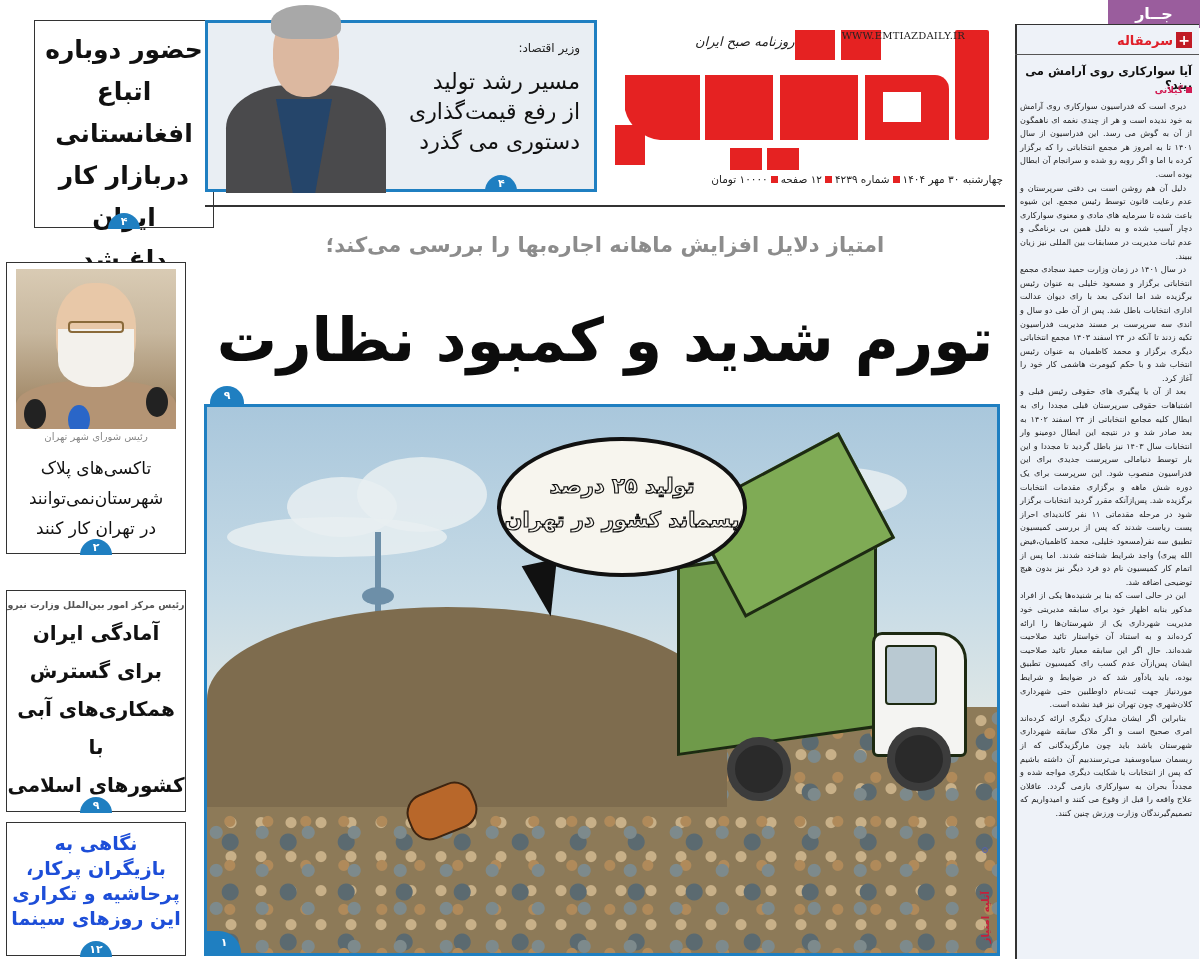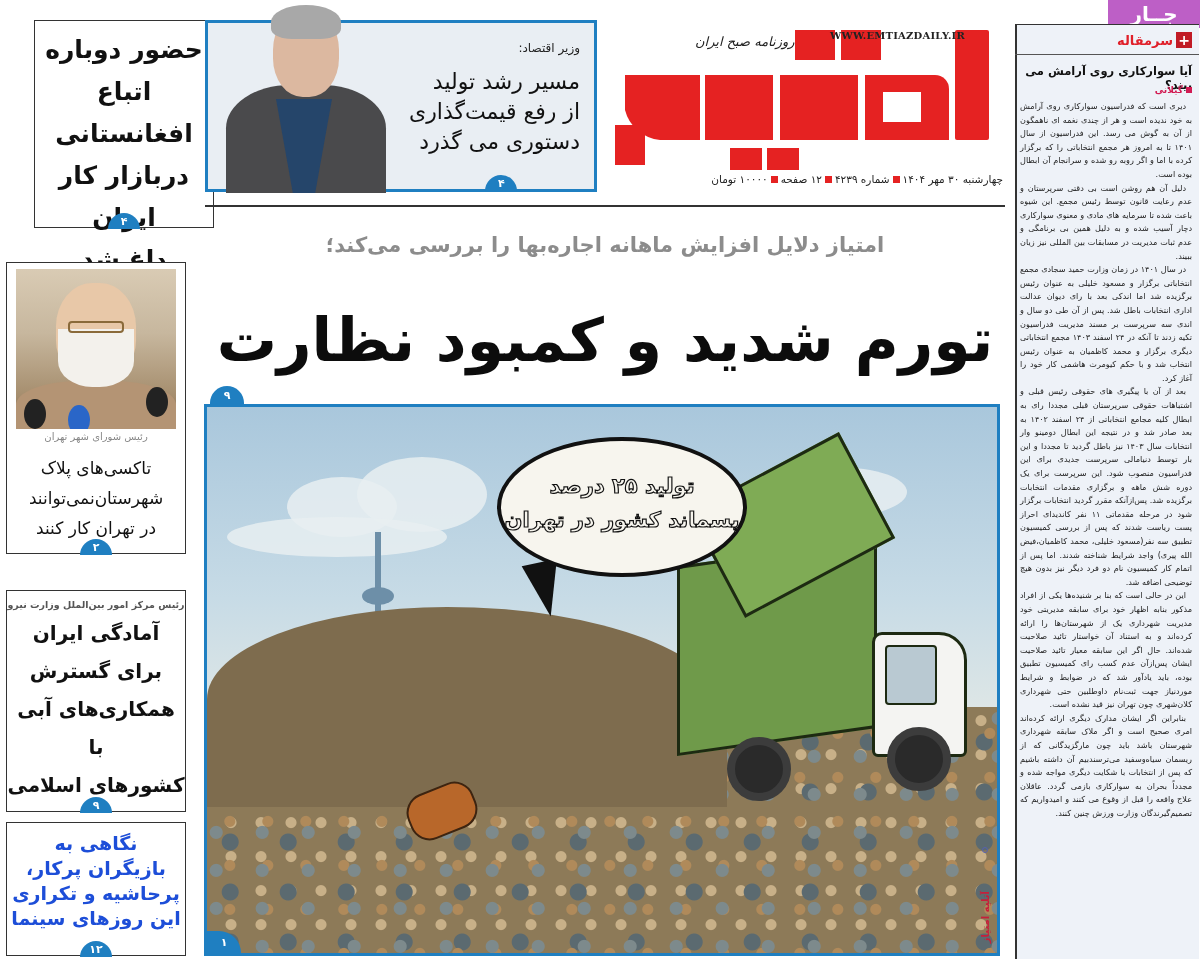--- a/index.html
+++ b/index.html
@@ -39,21 +39,21 @@
   .fp-hair { position: absolute; left: 53px; top: 2px; width: 70px; height: 34px; border-radius: 50% 50% 30% 30%; background: #a8a8a8; }
   .fp-jacket { position: absolute; left: 8px; top: 82px; width: 160px; height: 108px; background: #4a4a4c; border-radius: 40% 40% 0 0; }
   .fp-sweater { position: absolute; left: 58px; top: 96px; width: 56px; height: 94px; background: #25456a; clip-path: polygon(0 0,100% 0,70% 100%,30% 100%); }
   .feature-text { position: absolute; right: 14px; top: 18px; width: 200px; direction: rtl; text-align: right; }
   .ft-kicker { font-size: 12px; color: #222; margin-bottom: 12px; }
   .ft-title { font-size: 22px; line-height: 30px; color: #111; }
   .feature .badge { left: 76%; }
 
   .masthead { position: absolute; left: 605px; top: 6px; width: 400px; height: 190px; }
   .logo-svg { position: absolute; left: 0; top: 14px; }
-  .mh-url { position: absolute; right: 40px; top: 24px; font-family: "DejaVu Serif", serif; font-weight: bold; font-size: 10px; color: #222; letter-spacing: 0.2px; }
+  .mh-url { position: absolute; right: 40px; top: 24px; font-family: "DejaVu Serif", serif; font-weight: normal; font-size: 10px; color: #222; letter-spacing: 0.2px; }
   .mh-tag { position: absolute; left: 90px; top: 28px; font-family: "DejaVu Serif", serif; font-style: italic; font-size: 13px; color: #222; direction: rtl; }
   .mh-info { position: absolute; right: 2px; top: 167px; font-size: 10.5px; color: #222; direction: rtl; white-space: nowrap; }
   .mh-info .sq { display: inline-block; width: 7px; height: 7px; background: #e52222; margin: 0 3px; }
 
   .rule-top { position: absolute; left: 205px; top: 205px; width: 800px; height: 2px; background: #333; }
   .subhead { position: absolute; left: 205px; top: 233px; width: 800px; text-align: center; direction: rtl; font-size: 21px; font-weight: bold; color: #8c8c8c; }
   .headline { position: absolute; left: 205px; top: 285px; width: 800px; text-align: center; direction: rtl; font-size: 60px; font-weight: bold; color: #0c0c0c; letter-spacing: -3px; line-height: 110px; }
 
   .cartoon { position: absolute; left: 204px; top: 404px; width: 796px; height: 552px; border: 3px solid #1f7fc1; overflow: hidden; background: linear-gradient(180deg,#a9c7dc 0%,#c7dbe6 35%,#dde6e6 55%,#cfc7a4 62%,#a89572 75%,#8d7b5c 100%); }
   .cloud { position: absolute; background: #e8eef1; border-radius: 50%; opacity: 0.85; }
@@ -72,21 +72,21 @@
   .truck-cab { position: absolute; left: 665px; top: 225px; width: 95px; height: 125px; background: #f4f4f2; border: 3px solid #1d2a12; border-radius: 10px 28px 6px 6px; }
   .truck-window { position: absolute; left: 678px; top: 238px; width: 52px; height: 60px; background: #b9c9d2; border: 2px solid #1d2a12; border-radius: 4px; }
   .wheel { position: absolute; width: 64px; height: 64px; border-radius: 50%; background: #2a2a2a; border: 8px solid #3c3c3c; }
   .cartoon-credit { position: absolute; right: 6px; bottom: 10px; writing-mode: vertical-rl; transform: rotate(180deg); font-size: 10px; font-weight: bold; color: #c71f3a; direction: rtl; }
   .cartoon-dot { position: absolute; right: 9px; bottom: 100px; width: 6px; height: 6px; border-radius: 50%; border: 1.5px solid #5561b0; }
   .cartoon-badge-top { position: absolute; left: 210px; top: 386px; width: 34px; height: 18px; border-radius: 18px 18px 0 0; background: #1f7fc1; color: #fff; font-size: 11px; font-weight: bold; text-align: center; line-height: 19px; }
   .cartoon-badge-bot { position: absolute; left: 0; bottom: 0; width: 34px; height: 22px; border-radius: 0 22px 0 0; background: #1f7fc1; color: #fff; font-size: 11px; font-weight: bold; text-align: center; line-height: 24px; }
 
   
   .editorial { position: absolute; left: 1012px; top: 0; width: 188px; height: 964px; }
-  .ed-watermark { position: absolute; right: 0; top: 0; width: 92px; height: 28px; background: #a21caf; opacity: 0.7; color: #fff; font-size: 20px; font-weight: bold; text-align: center; line-height: 28px; direction: rtl; }
+  .ed-watermark { position: absolute; right: 0; top: 0; width: 92px; height: 28px; background: #701a75; opacity: 0.7; color: #fff; font-size: 16px; font-weight: bold; text-align: center; line-height: 28px; direction: rtl; }
   .ed-frame { position: absolute; left: 3px; top: 24px; width: 184px; height: 935px; border-left: 2px solid #333; border-top: 1.5px solid #333; background: #eef2f8; }
   .ed-label { position: absolute; right: 8px; top: 32px; display: flex; flex-direction: row-reverse; align-items: center; gap: 3px; }
   .ed-plus { width: 16px; height: 16px; background: #c11b25; color: #fff; font-size: 14px; font-weight: bold; text-align: center; line-height: 16px; }
   .ed-label-text { font-size: 13px; font-weight: bold; color: #e0202a; }
   .ed-rule { position: absolute; left: 3px; top: 54px; width: 184px; height: 1px; background: #555; }
   .ed-title { position: absolute; right: 8px; top: 64px; width: 172px; text-align: right; direction: rtl; font-size: 11.5px; font-weight: bold; color: #111; }
   .ed-author { position: absolute; right: 8px; top: 85px; direction: rtl; font-size: 9px; font-weight: bold; color: #d21b53; }
   .ed-author::before { content: ""; display: inline-block; width: 6px; height: 6px; background: #d21b53; margin-left: 3px; }
   .ed-body { position: absolute; right: 8px; top: 100px; width: 172px; direction: rtl; text-align: justify; font-size: 8.1px; line-height: 13.6px; color: #222; }
   .ed-body p { text-indent: 6px; }

